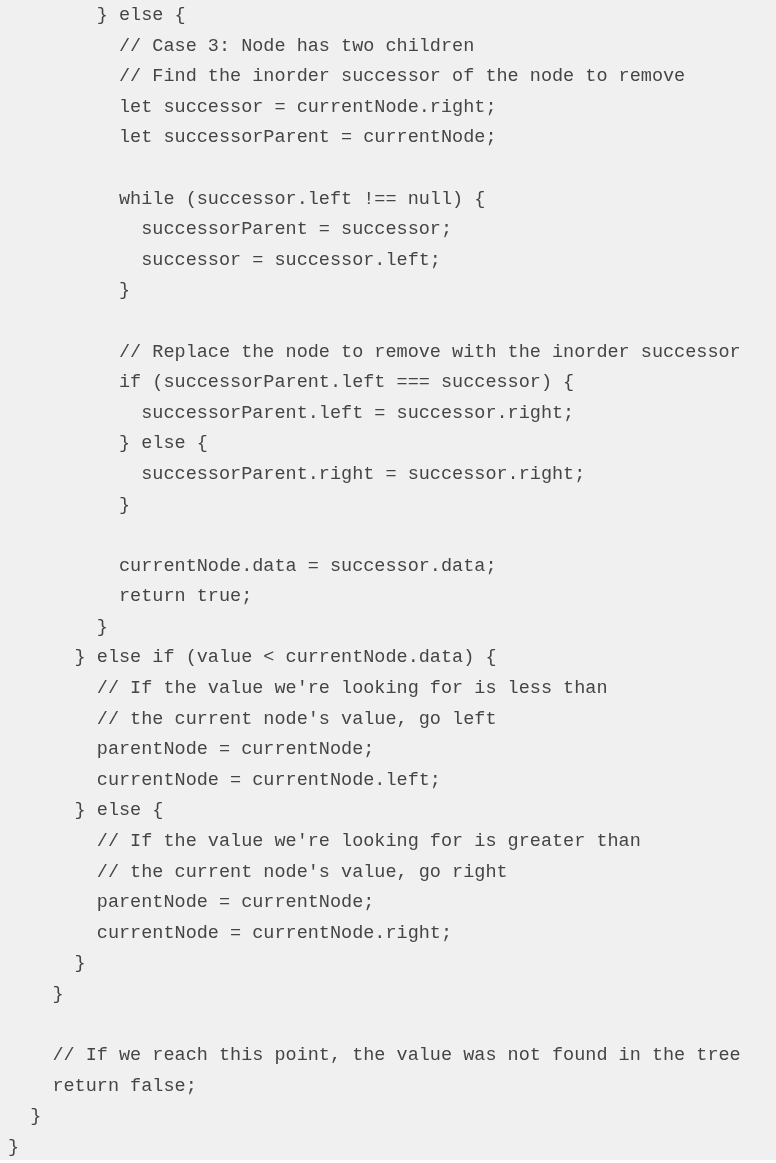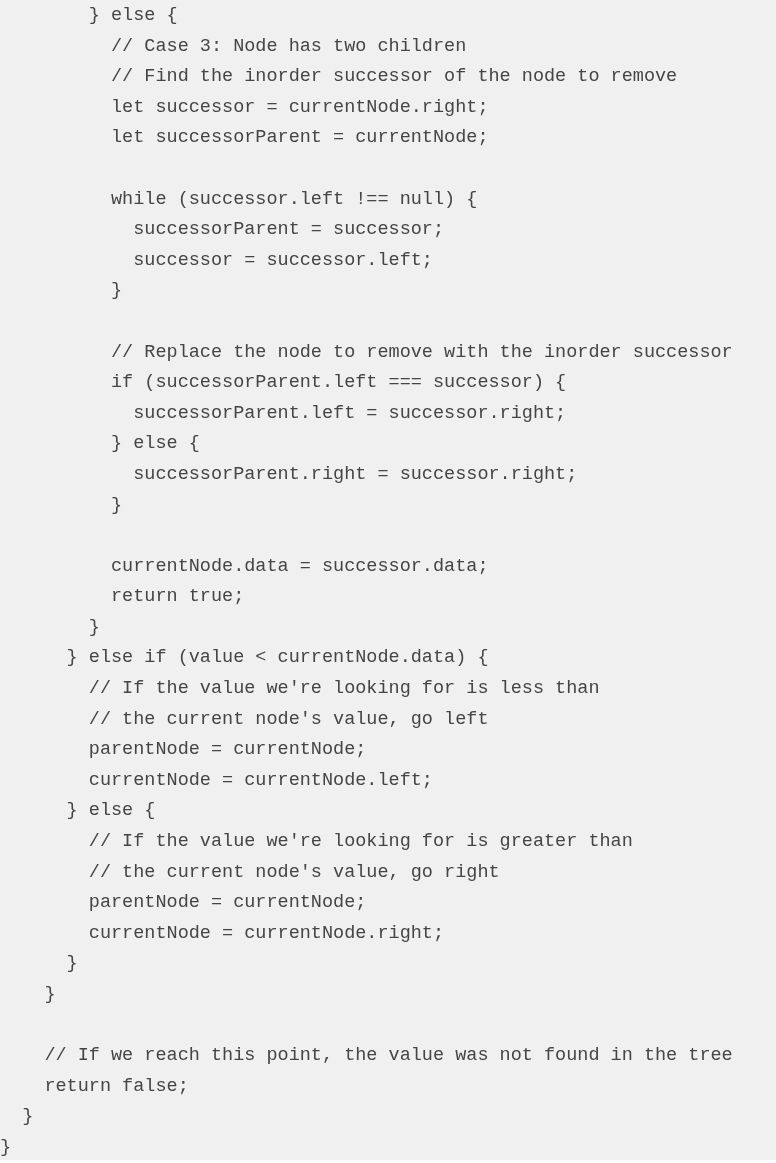--- a/index.html
+++ b/index.html
@@ -13,21 +13,21 @@
     background: #f0f0f1;
     position: relative;
     font-family: "Liberation Mono", monospace;
   }
   .code-viewer {
     position: absolute;
     inset: 0;
   }
   pre.code {
     margin: 0;
-    padding: 1px 0 0 0;
+    padding: 1px 0 0 8px;
     font-family: "Liberation Mono", monospace;
     font-size: 18.5px;
     line-height: 30.6px;
     color: #454545;
     white-space: pre;
     letter-spacing: 0;
     -webkit-font-smoothing: antialiased;
   }
   .bottom-edge {
     position: absolute;

